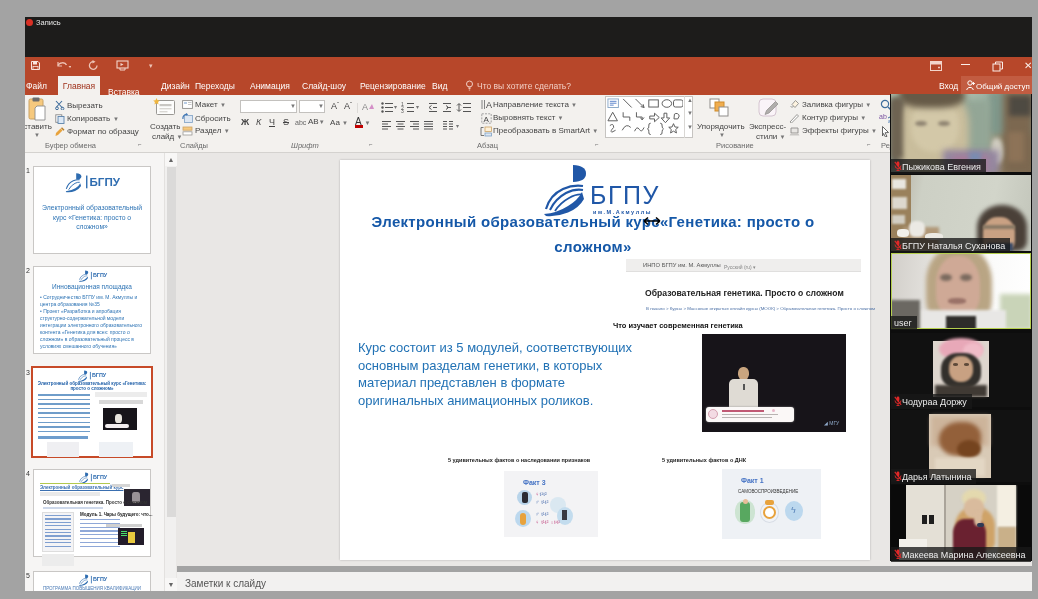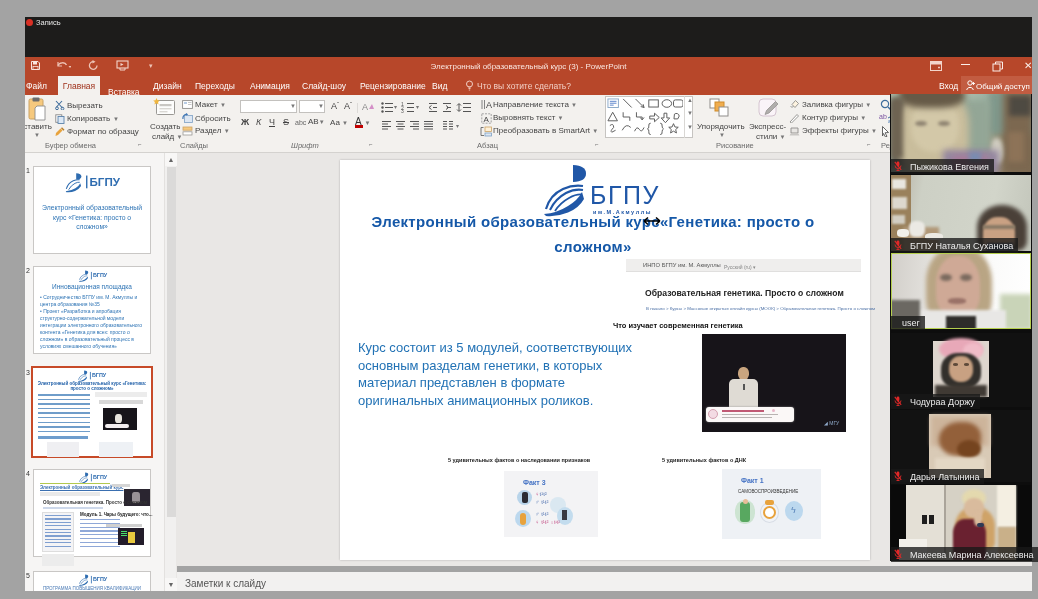--- a/index.html
+++ b/index.html
@@ -1,21 +1,21 @@
 <!DOCTYPE html>
 <html><head><meta charset="utf-8">
 <style>
 html,body{margin:0;padding:0;background:#fff;}
 *{box-sizing:border-box;font-family:"Liberation Sans",sans-serif;}
 #stage{position:relative;width:1038px;height:599px;background:#a3a3a3;overflow:hidden;}
 .abs{position:absolute;white-space:nowrap;}
 .glbl{color:#6a6a6a;font-size:7.5px;white-space:nowrap;}
 .dd{color:#777;font-size:6px;}
 .vlabel{background:rgba(24,24,24,0.78);color:#ececec;font-size:9px;padding:1.5px 5px 2.5px 3px;}
-.vlabel span{margin-left:8px;}
+.vlabel span{margin-left:0;}
 </style></head>
 <body>
 <div id="stage">
 
 <div class="abs" style="left:25px;top:17px;width:1007px;height:574px;background:#f3f1ee;"></div>
 
 <div class="abs" style="left:25px;top:17px;width:1007px;height:40px;background:#1d1c1b;">
   <div class="abs" style="left:1px;top:2px;width:7px;height:7px;border-radius:50%;background:#d93025;"></div>
   <div class="abs" style="left:11px;top:1px;color:#e8e8e8;font-size:7.5px;">Запись</div>
 </div>
@@ -34,39 +34,38 @@
   <svg class="abs" style="left:63px;top:3px" width="11" height="11" viewBox="0 0 11 11">
         <path d="M9 5.5 A3.8 3.8 0 1 1 5.5 1.7" fill="none" stroke="#eec4b6" stroke-width="1.3"></path>
         <path d="M4.5 0 l3 1.7 l-3 1.7z" fill="#eec4b6"></path>
       </svg>
   <svg class="abs" style="left:91px;top:3px" width="13" height="11" viewBox="0 0 13 11">
         <rect x="1" y="1" width="11" height="7" fill="none" stroke="#f3d5cb" stroke-width="1.1"></rect>
         <path d="M4 8 l0 2 l5 0 l0 -2" fill="none" stroke="#f3d5cb" stroke-width="1"></path>
         <path d="M4.5 3 l3 1.5 l-3 1.5z" fill="#f3d5cb"></path>
       </svg>
   <div class="abs" style="left:124px;top:5px;color:#eec4b6;font-size:7px;">▾</div>
-  <div class="abs" style="left:0;top:5px;width:1007px;text-align:center;font-size:8px;color:#fae7e1;">Электронный образовательный курс (3) - PowerPoint</div>
   <svg class="abs" style="left:905px;top:4px" width="12" height="10" viewBox="0 0 12 10">
         <rect x="0.5" y="0.5" width="11" height="9" fill="none" stroke="#f3d5cb" stroke-width="1"></rect>
         <rect x="0.5" y="0.5" width="11" height="3" fill="#f3d5cb"></rect>
         <path d="M8 6.5 l2 0 M9 5.5 l0 2" stroke="#f3d5cb" stroke-width="0.9"></path>
       </svg>
   <div class="abs" style="left:936px;top:7px;width:9px;height:1px;background:#fbeee9;"></div>
   <svg class="abs" style="left:967px;top:3.5px" width="11" height="11" viewBox="0 0 11 11">
         <rect x="1" y="3" width="7" height="7" fill="none" stroke="#fbeee9" stroke-width="1"></rect>
         <path d="M3.5 3 V1 h7 v7 h-2" fill="none" stroke="#fbeee9" stroke-width="1"></path>
       </svg>
   <div class="abs" style="left:999px;top:3px;font-size:10px;color:#fbeee9;">✕</div>
 </div>
 
 <div class="abs" style="left:25px;top:76px;width:1007px;height:19px;background:#b7472a;color:#fff;font-size:8.5px;">
   <div class="abs" style="left:1px;top:5px;">Файл</div>
   <div class="abs" style="left:33px;top:0;width:42px;height:19px;background:#f3f1ee;color:#9e2e17;text-align:center;padding-top:5px;">Главная</div>
   <div class="abs" style="left:83px;top:11px;">Вставка</div>
-  <div class="abs" style="left:128px;top:5px;">Дизайн</div>
+  <div class="abs" style="left:136px;top:5px;">Дизайн</div>
   <div class="abs" style="left:170px;top:5px;">Переходы</div>
   <div class="abs" style="left:225px;top:5px;">Анимация</div>
   <div class="abs" style="left:277px;top:5px;">Слайд-шоу</div>
   <div class="abs" style="left:335px;top:5px;">Рецензирование</div>
   <div class="abs" style="left:407px;top:5px;">Вид</div>
   <svg class="abs" style="left:440px;top:4px" width="9" height="12" viewBox="0 0 9 12">
         <circle cx="4.5" cy="4" r="3" fill="none" stroke="#f2cfc5" stroke-width="1"></circle>
         <path d="M3.2 7 h2.6 M3.5 8.5 h2 M3.8 10 h1.4" stroke="#f2cfc5" stroke-width="0.9"></path>
       </svg>
   <div class="abs" style="left:452px;top:5px;color:#f2cfc5;">Что вы хотите сделать?</div>

